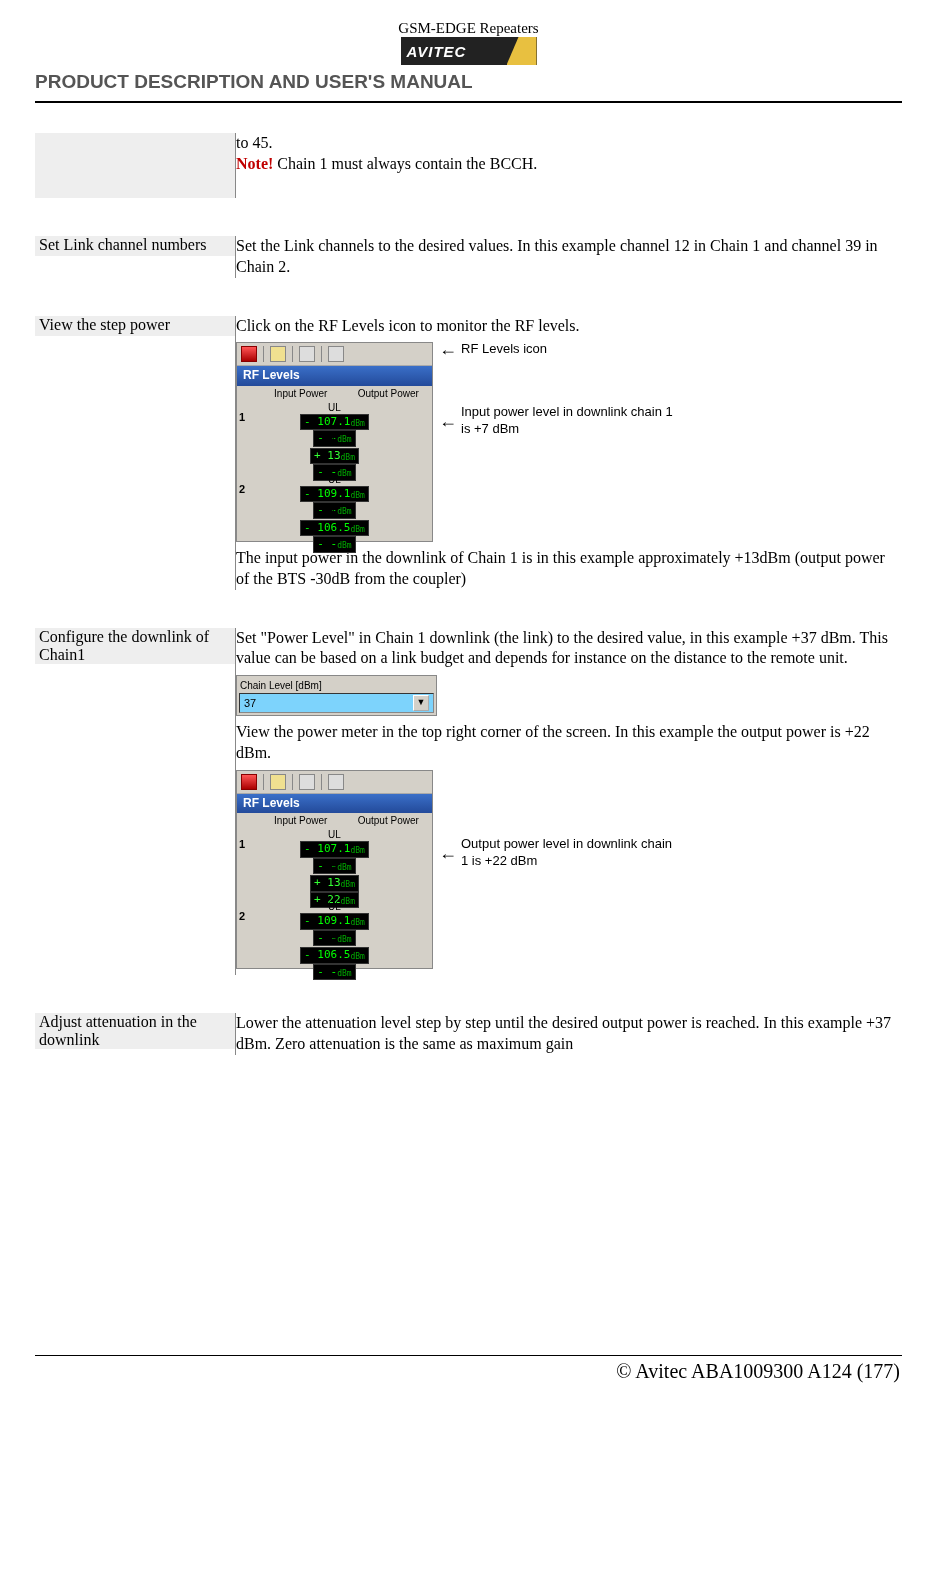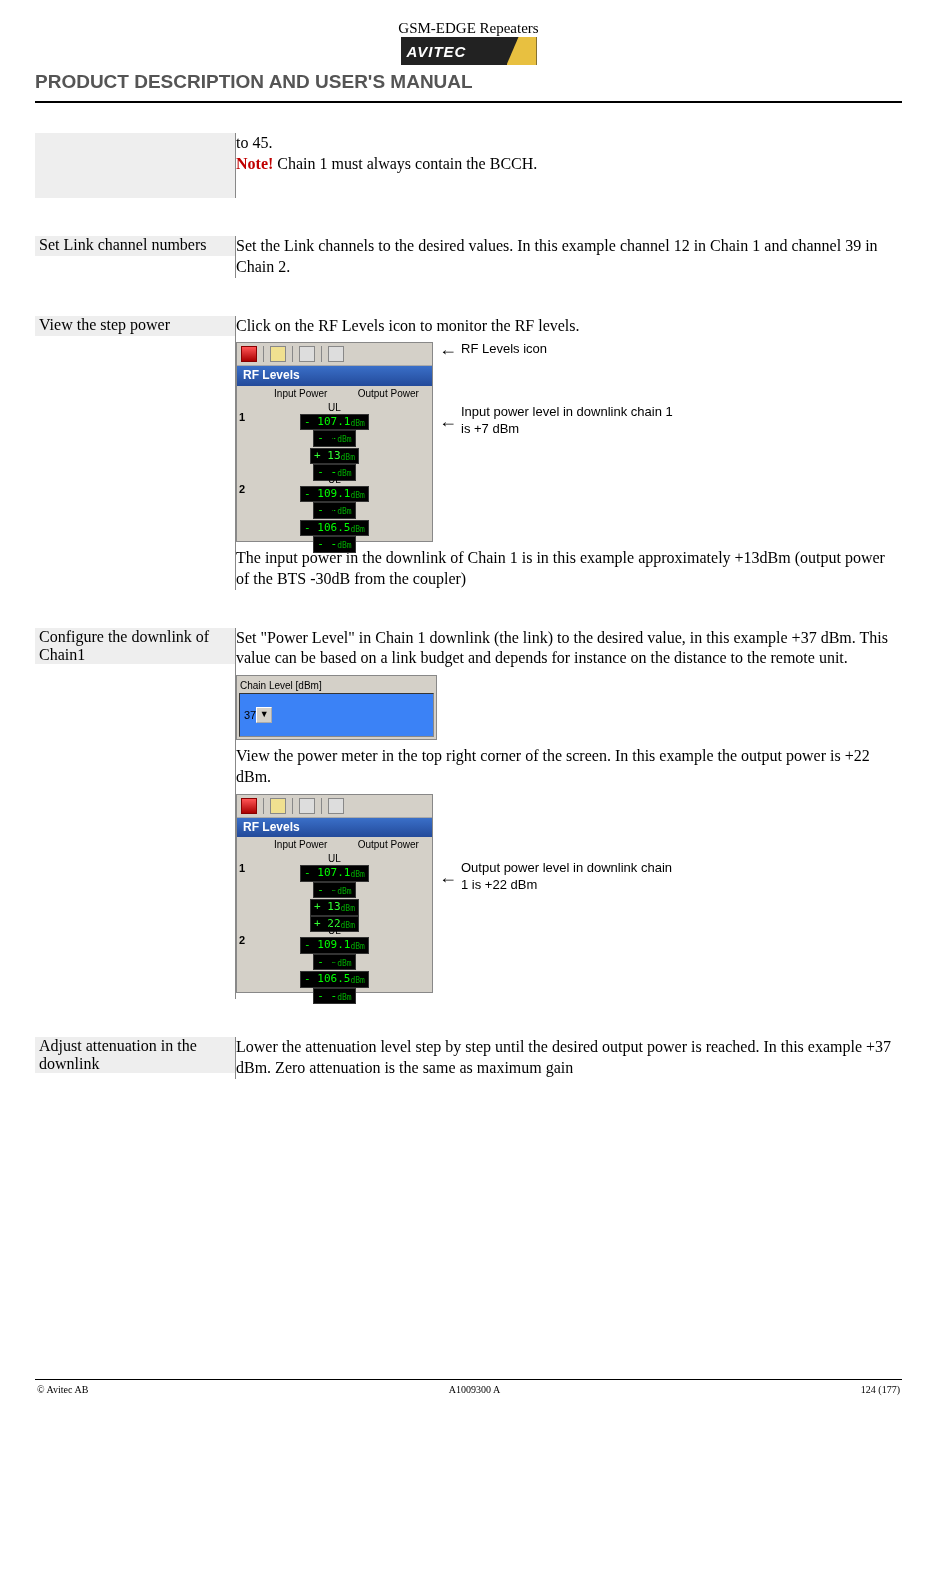--- a/index.html
+++ b/index.html
@@ -217,40 +217,41 @@
     font-family: Arial, sans-serif;
     font-size: 11px;
     padding: 2px;
     margin: 6px 0;
   }
   .powerlevel-box .lbl {
     font-size: 10px;
     padding: 1px;
   }
   .powerlevel-box .field {
-    background: #3b82f6;
+    background: #7dd3fc;
     border: 1px inset #888;
     height: 18px;
     display: flex;
     align-items: center;
-    padding: 12px 4px;
+    justify-content: space-between;
+    padding: 0 4px;
   }
   .dd-arrow {
     width: 14px;
     height: 14px;
     background: #d4d0c8;
     border: 1px outset #fff;
     text-align: center;
     font-size: 9px;
     line-height: 12px;
   }
   .footer {
     display: flex;
-    justify-content: space-between;
-    font-size: 10px;
+    justify-content: flex-end;
+    font-size: 20px;
     padding: 0 2px;
   }
   .ann-row {
     display: flex;
     align-items: center;
     gap: 4px;
   }
   .rf-chain-num {
     position: absolute;
     left: 2px;

